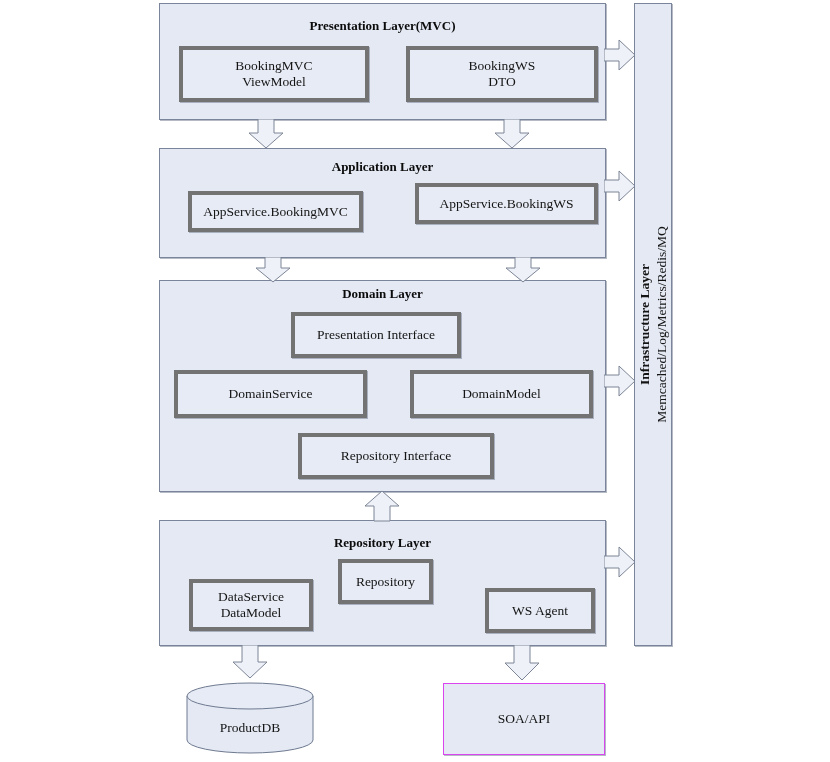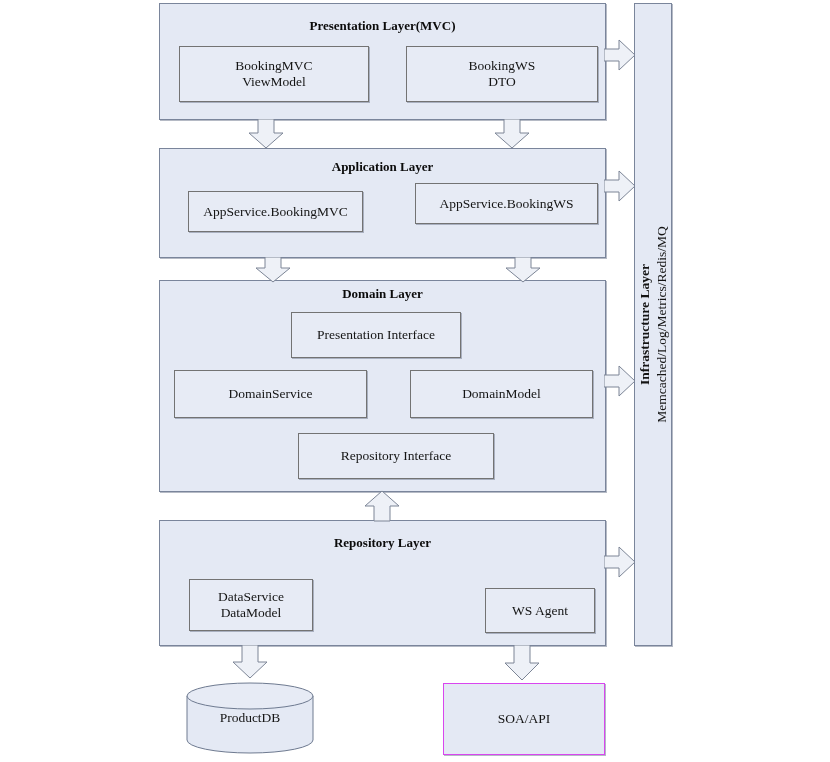--- a/index.html
+++ b/index.html
@@ -27,21 +27,21 @@
     background: #e4e9f4;
     border: 1px solid #d946ef;
     box-shadow: 1px 1px 0 rgba(120,130,150,0.55);
   }
   .layer {
     background: #e4e9f4;
     border: 1px solid #7a859b;
   }
   .inner {
     background: #e7ebf5;
-    border: 1px solid #737373;
+    border: 4px solid #737373;
     font-family: Liberation Serif, serif;
   }
   .layer-title {
     position: absolute;
     left: 0;
     right: 0;
     text-align: center;
     font-weight: bold;
     font-size: 13px;
     color: #0b0b0b;
@@ -149,40 +149,43 @@
       <div class="inner-label">Repository Interface</div>
     </div>
   </div>
 
   <div class="box layer" style="left:159px; top:520px; width:447px; height:126px;">
     <div class="layer-title" style="top:14px;">Repository Layer</div>
     <div class="box inner" style="left:29px; top:58px; width:124px; height:52px;">
       <div class="inner-label">DataService
 DataModel</div>
     </div>
+    <div class="box inner" style="left:178px; top:38px; width:95px; height:45px;">
+      <div class="inner-label">Repository</div>
+    </div>
     <div class="box inner" style="left:306px; top:67px; width:110px; height:45px;margin-left:19px;">
       <div class="inner-label">WS Agent</div>
     </div>
   </div>
 
   <div class="box layer" id="infra" style="left:634px; top:3px; width:38px; height:643px;">
     <div class="infra-text-wrap">
       <div class="infra-rot">
         <div class="infra-sub">Memcached/Log/Metrics/Redis/MQ</div>
         <div class="infra-title">Infrastructure Layer</div>
       </div>
     </div>
   </div>
 
   <div class="cylinder" style="left:186px; top:682px; width:128px; height:72px;">
     <svg width="128" height="72" viewBox="0 0 128 72">
       <path d="M1,14 L1,58 A63,13 0 0 0 127,58 L127,14 Z" fill="#e4e9f4" stroke="#6e7a90" stroke-width="1"></path>
       <ellipse cx="64" cy="14" rx="63" ry="13" fill="#e7ebf5" stroke="#6e7a90" stroke-width="1"></ellipse>
     </svg>
-    <div class="cyl-label" style="top:28px;">ProductDB</div>
+    <div class="cyl-label" style="top:38px;">ProductDB</div>
   </div>
 
   <div class="box" style="left:443px; top:683px; width:162px; height:72px;">
     <div class="inner-label">SOA/API</div>
   </div>
 
   <div class="arrow" style="left:248px; top:119px; width:36px; height:30px;">
     <svg width="36" height="30" viewBox="0 0 36 30">
       <path d="M10,0 L26,0 L26,14 L35,14 L18,29 L1,14 L10,14 Z" fill="#eef1f7" stroke="#7c8596" stroke-width="1" stroke-linejoin="round"></path>
     </svg>

